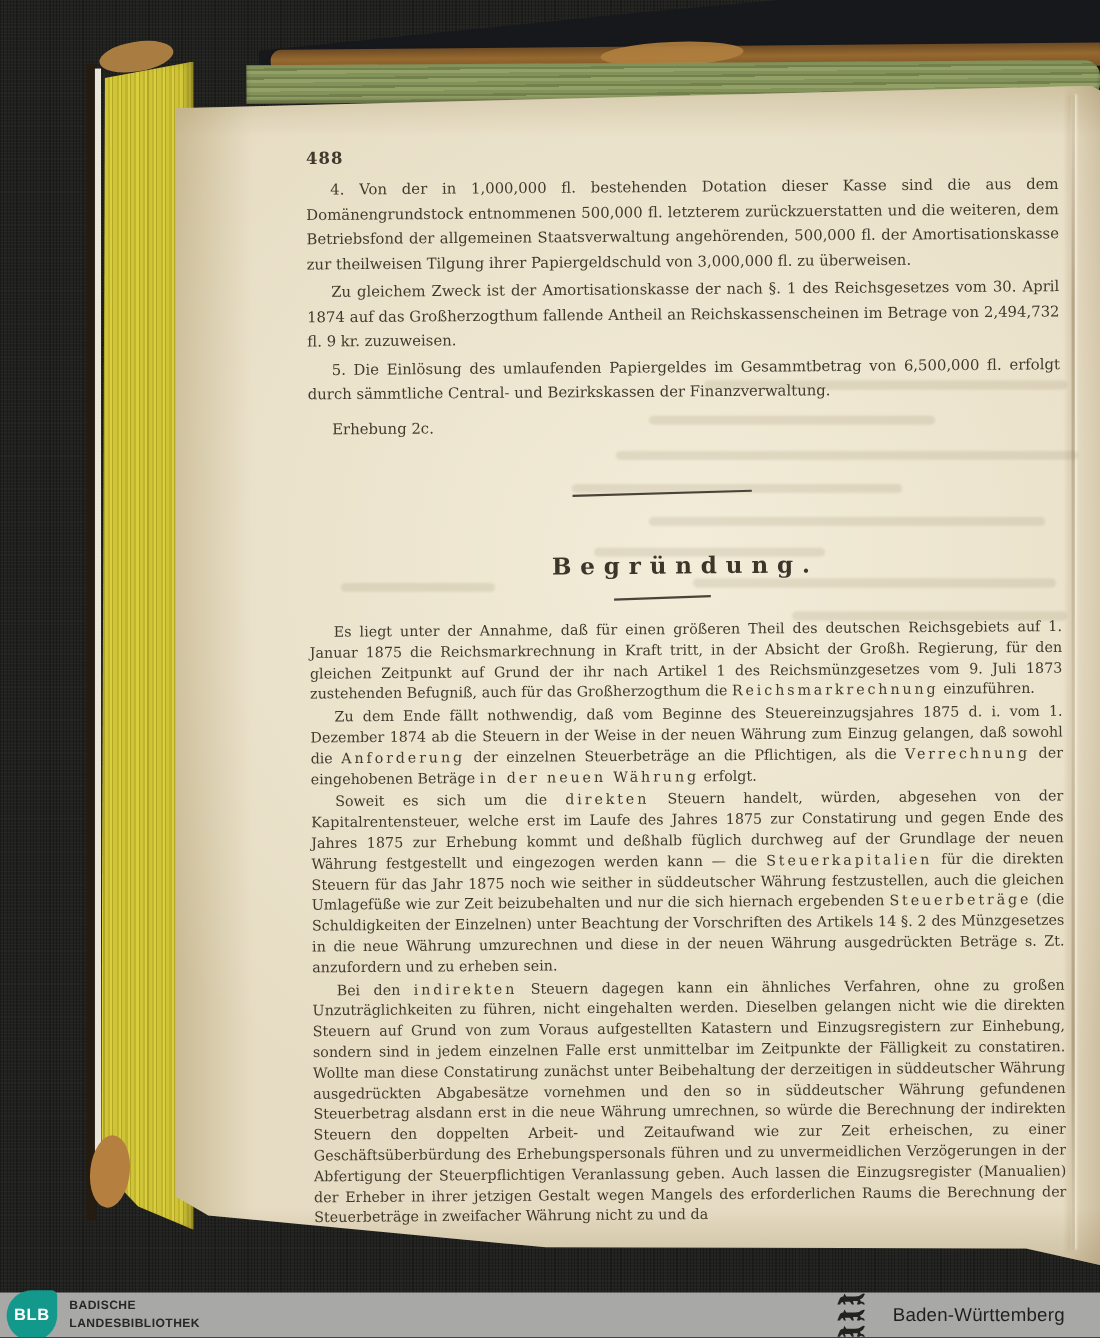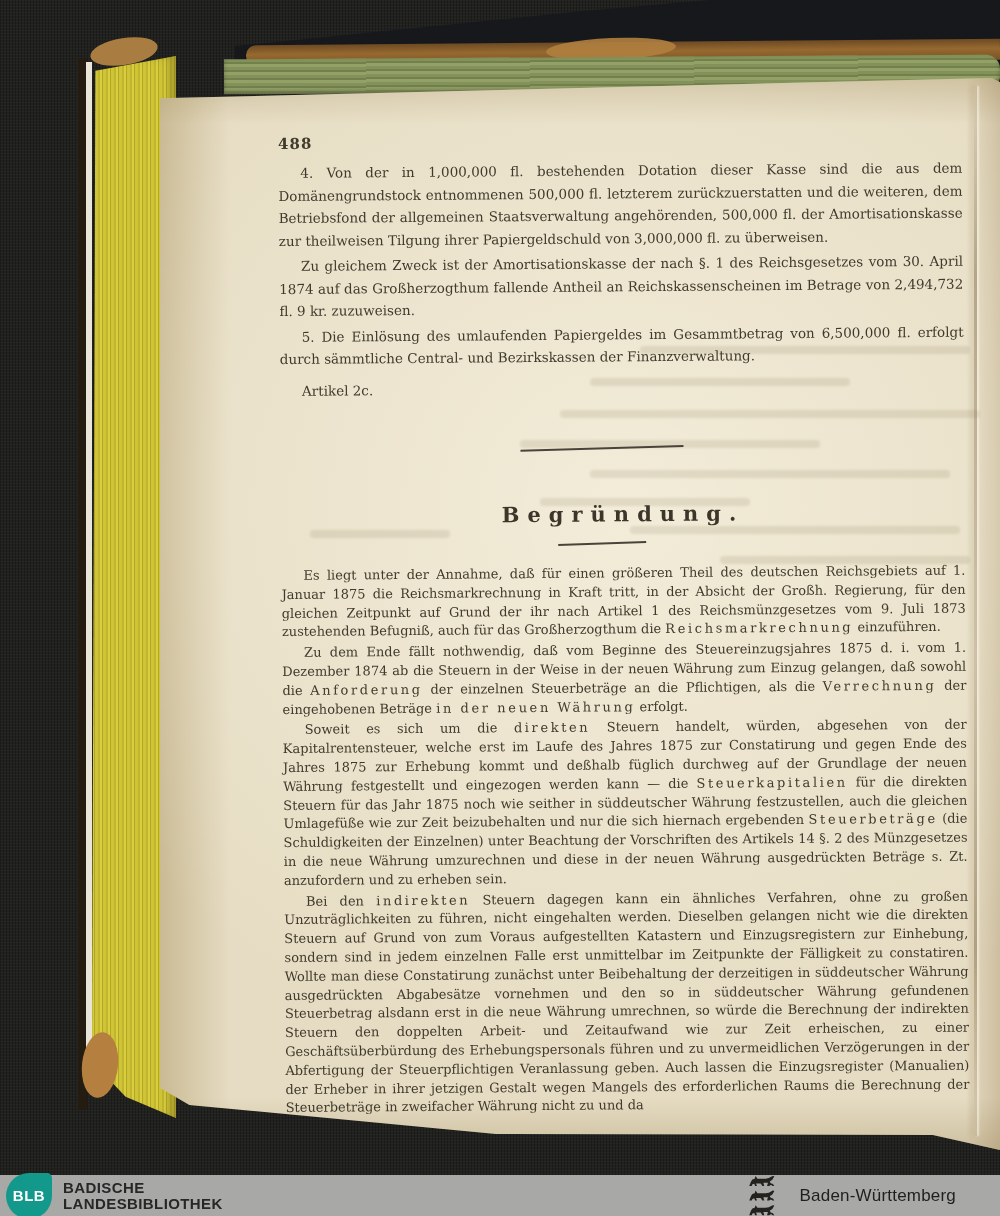--- a/index.html
+++ b/index.html
@@ -64,22 +64,22 @@
   .bodytext{margin-top:20px;}
 
   
   .footer{position:absolute;left:0;bottom:0;width:1000px;height:41px;background:#a8a8a6;
     display:flex;align-items:center;justify-content:space-between;
     font-family:"Liberation Sans", sans-serif;}
   .brand-left{display:flex;align-items:center;gap:11px;margin-left:6px;}
   .blb-logo{width:46px;height:46px;background:#12998c;border-radius:23px 5px 23px 23px;
     display:flex;align-items:center;justify-content:center;
     color:#fff;font-weight:bold;font-size:15px;letter-spacing:.5px;}
-  .lib-name{color:#272727;font-weight:bold;font-size:15px;line-height:15.5px;letter-spacing:.4px;}
-  .brand-right{display:flex;align-items:center;gap:23px;margin-right:44px;}
+  .lib-name{color:#272727;font-weight:bold;font-size:11px;line-height:15.5px;letter-spacing:.4px;}
+  .brand-right{display:flex;align-items:center;gap:23px;margin-right:32px;}
   .lions{width:30px;height:42px;fill:#23221f;}
   .state{color:#1f1f1d;font-size:17px;letter-spacing:.2px;}
 </style>
 </head>
 <body>
 
 <div class="stage">
 
   <div class="cloth"></div>
   <div class="leather">
@@ -104,21 +104,21 @@
     <div class="smudge" style="left:470px;top:448px;width:330px;"></div>
     <div class="smudge" style="left:560px;top:478px;width:250px;"></div>
     <div class="smudge" style="left:150px;top:452px;width:140px;"></div>
 
     <div class="content">
       <div class="pnum">488</div>
       <div class="intro">
           <p class="para"><span>4. Von der in 1,000,000 fl. bestehenden Dotation dieser Kasse sind die aus dem Domänengrundstock entnommenen 500,000 fl. letzterem zurückzuerstatten und die weiteren, dem Betriebsfond der allgemeinen Staatsverwaltung angehörenden, 500,000 fl. der Amortisationskasse zur theilweisen Tilgung ihrer Papiergeldschuld von 3,000,000 fl. zu überweisen.</span></p>
           <p class="para"><span>Zu gleichem Zweck ist der Amortisationskasse der nach §. 1 des Reichsgesetzes vom 30. April 1874 auf das Großherzogthum fallende Antheil an Reichskassenscheinen im Betrage von 2,494,732 fl. 9 kr. zuzuweisen.</span></p>
           <p class="para"><span>5. Die Einlösung des umlaufenden Papiergeldes im Gesammtbetrag von 6,500,000 fl. erfolgt durch sämmtliche Central- und Bezirkskassen der Finanzverwaltung.</span></p>
-          <p class="para plain"><span>Artikel 2c.</span></p>
+          <p class="para plain"><span>Erhebung 2c.</span></p>
         </div>
       <div class="rule rule-long"></div>
       <h1 class="heading">Begründung.</h1>
       <div class="rule rule-short"></div>
       <div class="bodytext">
           <p class="para"><span>Es liegt unter der Annahme, daß für einen größeren Theil des deutschen Reichsgebiets auf 1. Januar 1875 die Reichsmarkrechnung in Kraft tritt, in der Absicht der Großh. Regierung, für den gleichen Zeitpunkt auf Grund der ihr nach Artikel 1 des Reichsmünzgesetzes vom 9. Juli 1873 zustehenden Befugniß, auch für das Großherzogthum die </span><span class="sp">Reichsmarkrechnung</span><span> einzuführen.</span></p>
           <p class="para"><span>Zu dem Ende fällt nothwendig, daß vom Beginne des Steuereinzugsjahres 1875 d. i. vom 1. Dezember 1874 ab die Steuern in der Weise in der neuen Währung zum Einzug gelangen, daß sowohl die </span><span class="sp">Anforderung</span><span> der einzelnen Steuerbeträge an die Pflichtigen, als die </span><span class="sp">Verrechnung</span><span> der eingehobenen Beträge </span><span class="sp">in der neuen Währung</span><span> erfolgt.</span></p>
           <p class="para"><span>Soweit es sich um die </span><span class="sp">direkten</span><span> Steuern handelt, würden, abgesehen von der Kapitalrentensteuer, welche erst im Laufe des Jahres 1875 zur Constatirung und gegen Ende des Jahres 1875 zur Erhebung kommt und deßhalb füglich durchweg auf der Grundlage der neuen Währung festgestellt und eingezogen werden kann — die </span><span class="sp">Steuerkapitalien</span><span> für die direkten Steuern für das Jahr 1875 noch wie seither in süddeutscher Währung festzustellen, auch die gleichen Umlagefüße wie zur Zeit beizubehalten und nur die sich hiernach ergebenden </span><span class="sp">Steuerbeträge</span><span> (die Schuldigkeiten der Einzelnen) unter Beachtung der Vorschriften des Artikels 14 §. 2 des Münzgesetzes in die neue Währung umzurechnen und diese in der neuen Währung ausgedrückten Beträge s. Zt. anzufordern und zu erheben sein.</span></p>
           <p class="para"><span>Bei den </span><span class="sp">indirekten</span><span> Steuern dagegen kann ein ähnliches Verfahren, ohne zu großen Unzuträglichkeiten zu führen, nicht eingehalten werden. Dieselben gelangen nicht wie die direkten Steuern auf Grund von zum Voraus aufgestellten Katastern und Einzugsregistern zur Einhebung, sondern sind in jedem einzelnen Falle erst unmittelbar im Zeitpunkte der Fälligkeit zu constatiren. Wollte man diese Constatirung zunächst unter Beibehaltung der derzeitigen in süddeutscher Währung ausgedrückten Abgabesätze vornehmen und den so in süddeutscher Währung gefundenen Steuerbetrag alsdann erst in die neue Währung umrechnen, so würde die Berechnung der indirekten Steuern den doppelten Arbeit- und Zeitaufwand wie zur Zeit erheischen, zu einer Geschäftsüberbürdung des Erhebungspersonals führen und zu unvermeidlichen Verzögerungen in der Abfertigung der Steuerpflichtigen Veranlassung geben. Auch lassen die Einzugsregister (Manualien) der Erheber in ihrer jetzigen Gestalt wegen Mangels des erforderlichen Raums die Berechnung der Steuerbeträge in zweifacher Währung nicht zu und da</span></p>
         </div>

